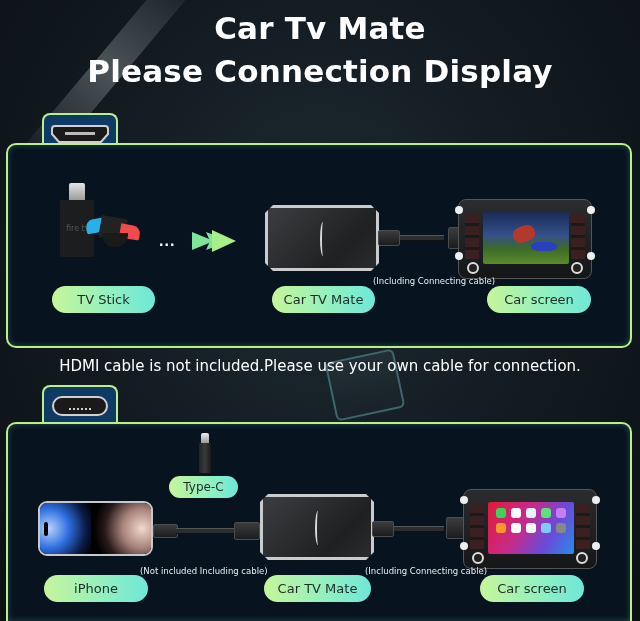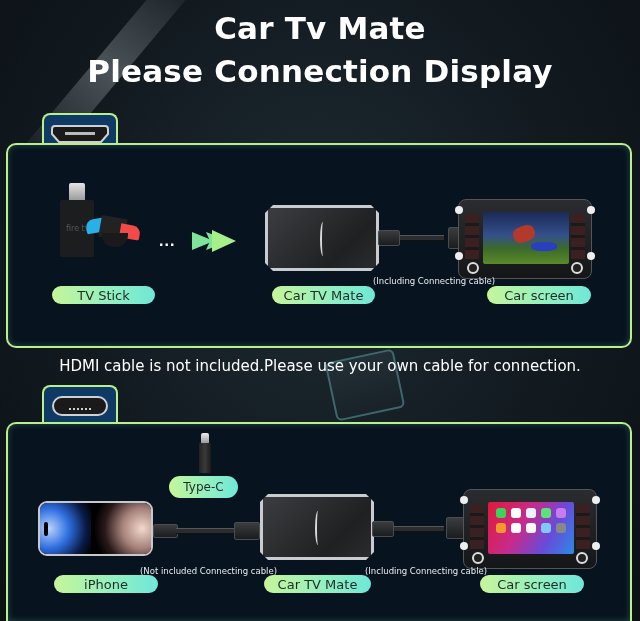--- a/index.html
+++ b/index.html
@@ -37,21 +37,21 @@
     }
     .panel {
       position: absolute; left: 6px; width: 626px;
       background: #07131f; border: 2px solid #b9f08c; border-radius: 10px;
       box-shadow: 0 0 6px rgba(140,240,200,0.25) inset;
     }
     .panel.top { top: 143px; height: 205px; }
     .panel.bot { top: 422px; height: 199px; border-bottom: none; border-radius: 10px 10px 0 0; }
 
     .pill {
-      position: absolute; height: 18px; border-radius: 14px;
+      position: absolute; height: 27px; border-radius: 14px;
       background: linear-gradient(90deg, #c6f59a 0%, #8ff0c2 60%, #6fe7d8 100%);
       color: #1f2a2a; font-size: 13px; display: flex; align-items: center; justify-content: center;
       font-family: "DejaVu Sans", sans-serif;
     }
     .small-note {
       position: absolute; font-size: 8.5px; color: #e8eef0; font-family: "DejaVu Sans", sans-serif; white-space: nowrap;
     }
     .note {
       position: absolute; left: 0; width: 640px; top: 357px; text-align: center;
       font-size: 15px; color: #fff; font-family: "DejaVu Sans", sans-serif;
@@ -230,18 +230,18 @@
       <div style="width:10px;height:10px;border-radius:3px;background:#fff;"></div>
       <div style="width:10px;height:10px;border-radius:3px;background:#fafafa;"></div>
       <div style="width:10px;height:10px;border-radius:3px;background:#7fc8f8;"></div>
       <div style="width:10px;height:10px;border-radius:3px;background:#888;"></div>
     </div>
   </div>
   <div class="knob" style="left:8px;"></div>
     <div class="knob" style="right:8px;"></div>
 </div>
 
-<div class="small-note" style="left:140px; top:566px;">(Not included Connecting cable)</div>
+<div class="small-note" style="left:140px; top:566px;">(Not included Including cable)</div>
 <div class="small-note" style="left:365px; top:566px;">(Including Connecting cable)</div>
 
-<div class="pill" style="left:54px; top:575px; width:104px;">iPhone</div>
+<div class="pill" style="left:44px; top:575px; width:104px;">iPhone</div>
 <div class="pill" style="left:264px; top:575px; width:107px;">Car TV Mate</div>
 <div class="pill" style="left:480px; top:575px; width:104px;">Car screen</div>
 
 </body></html>

